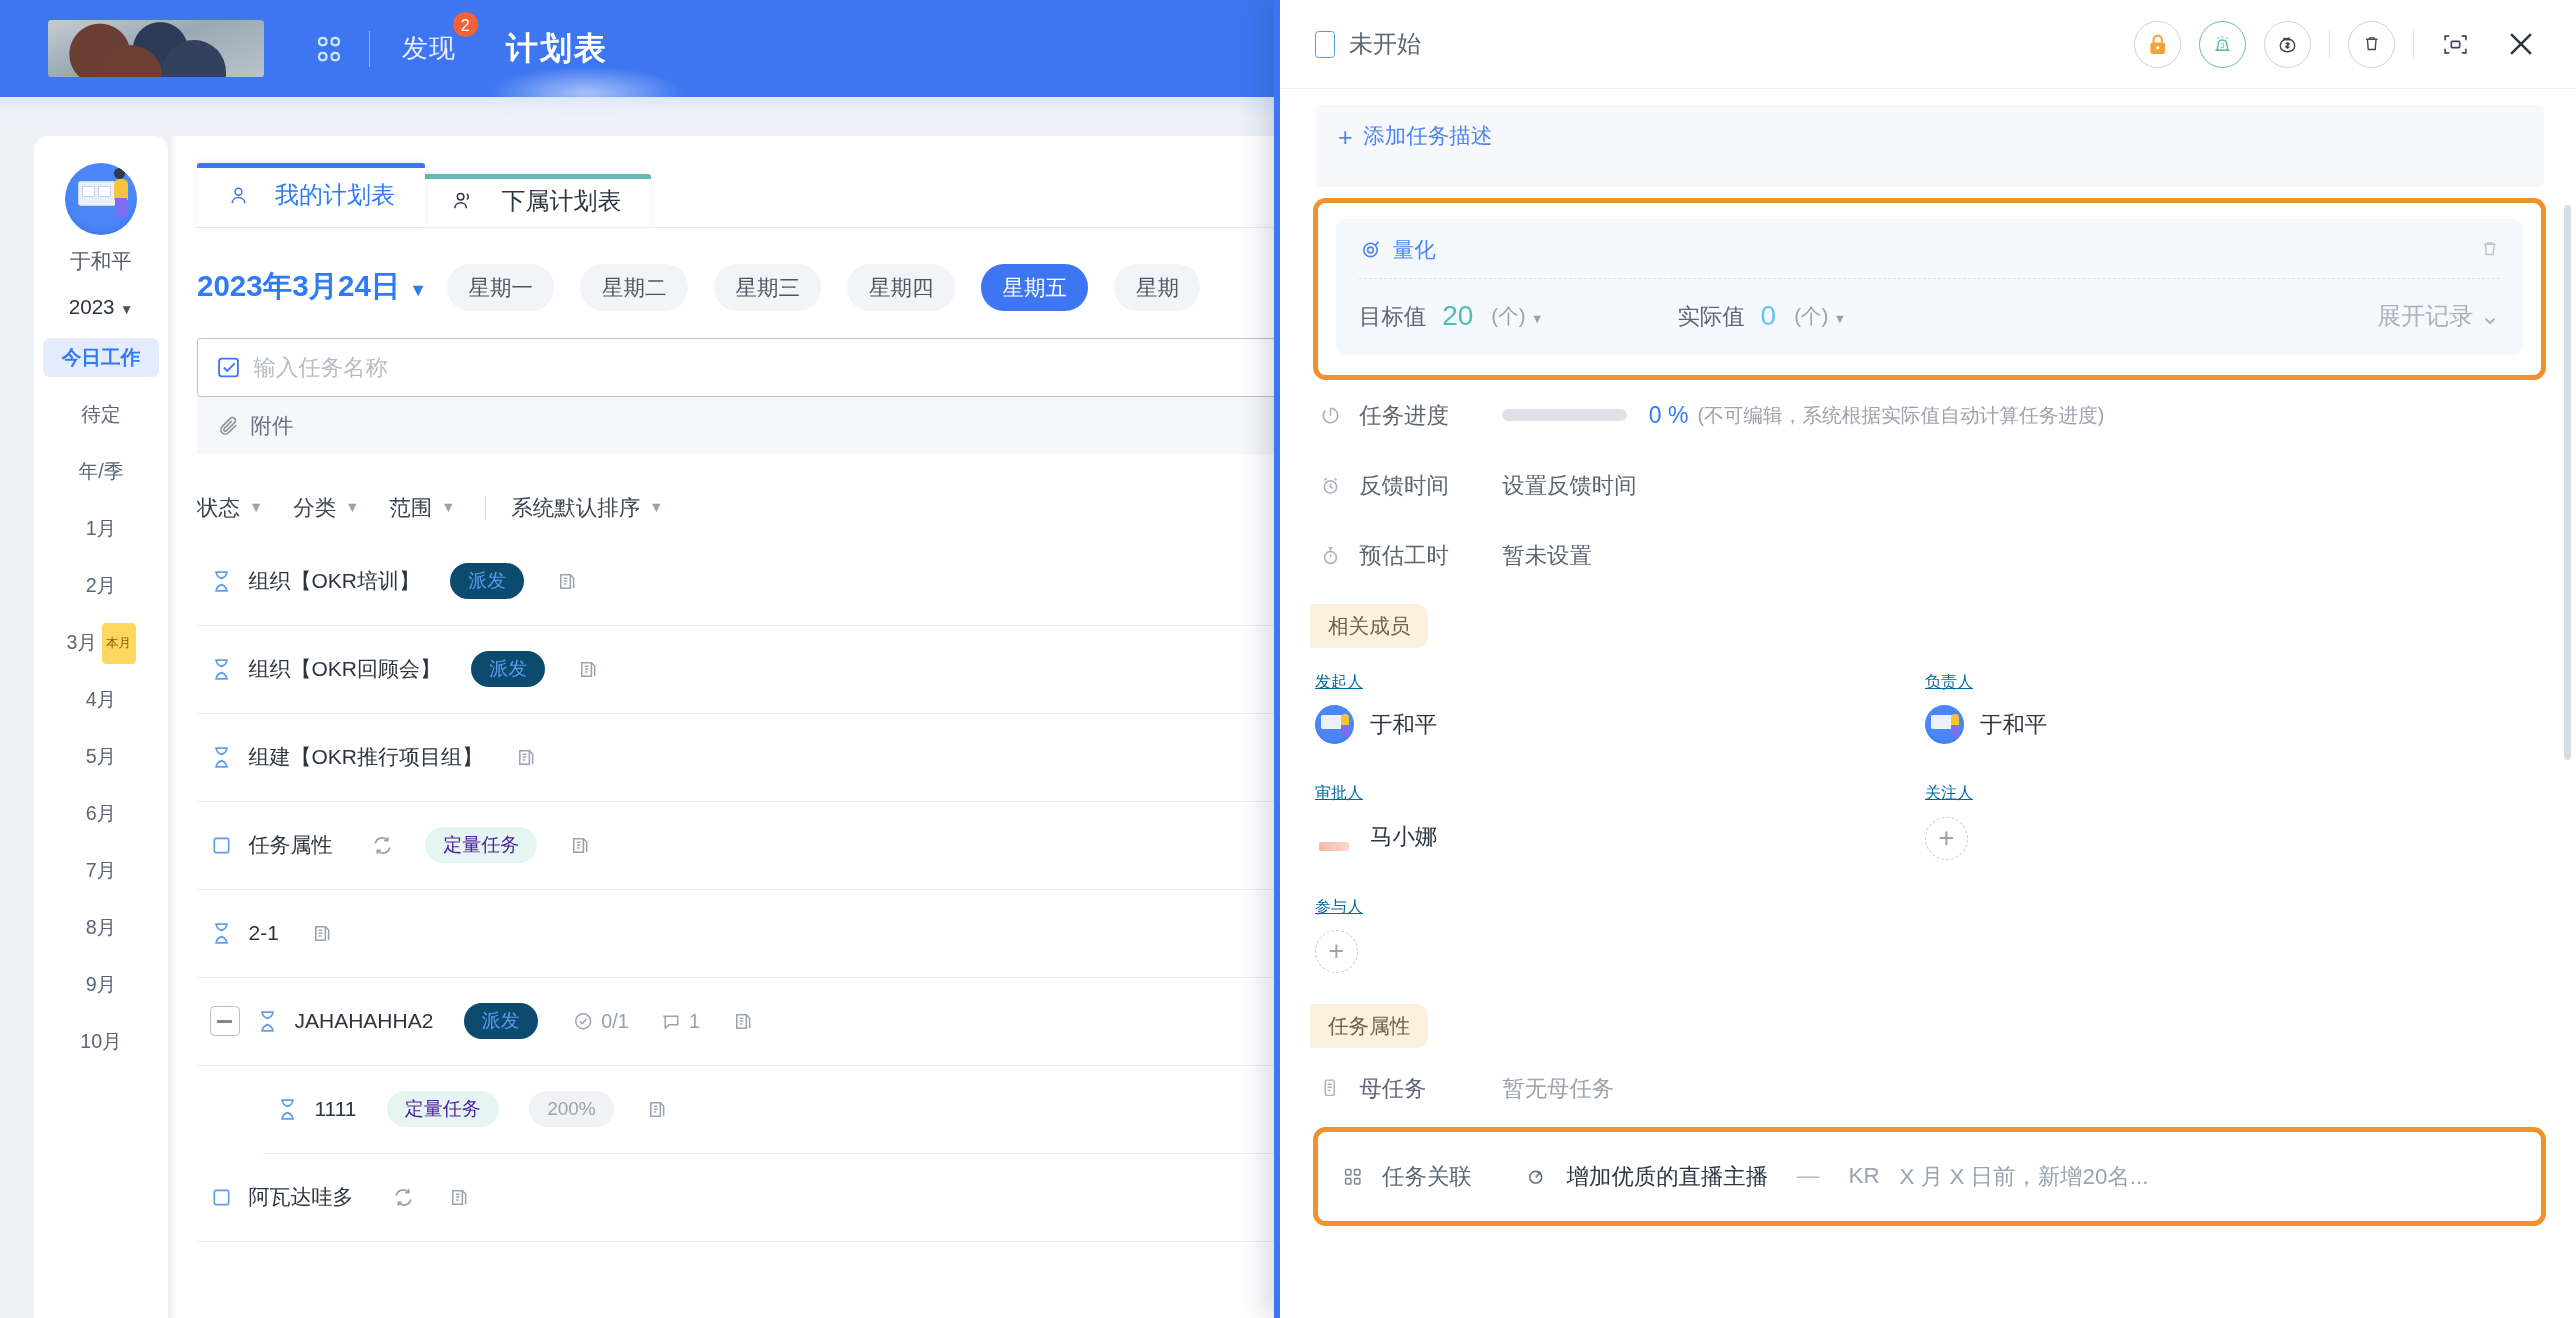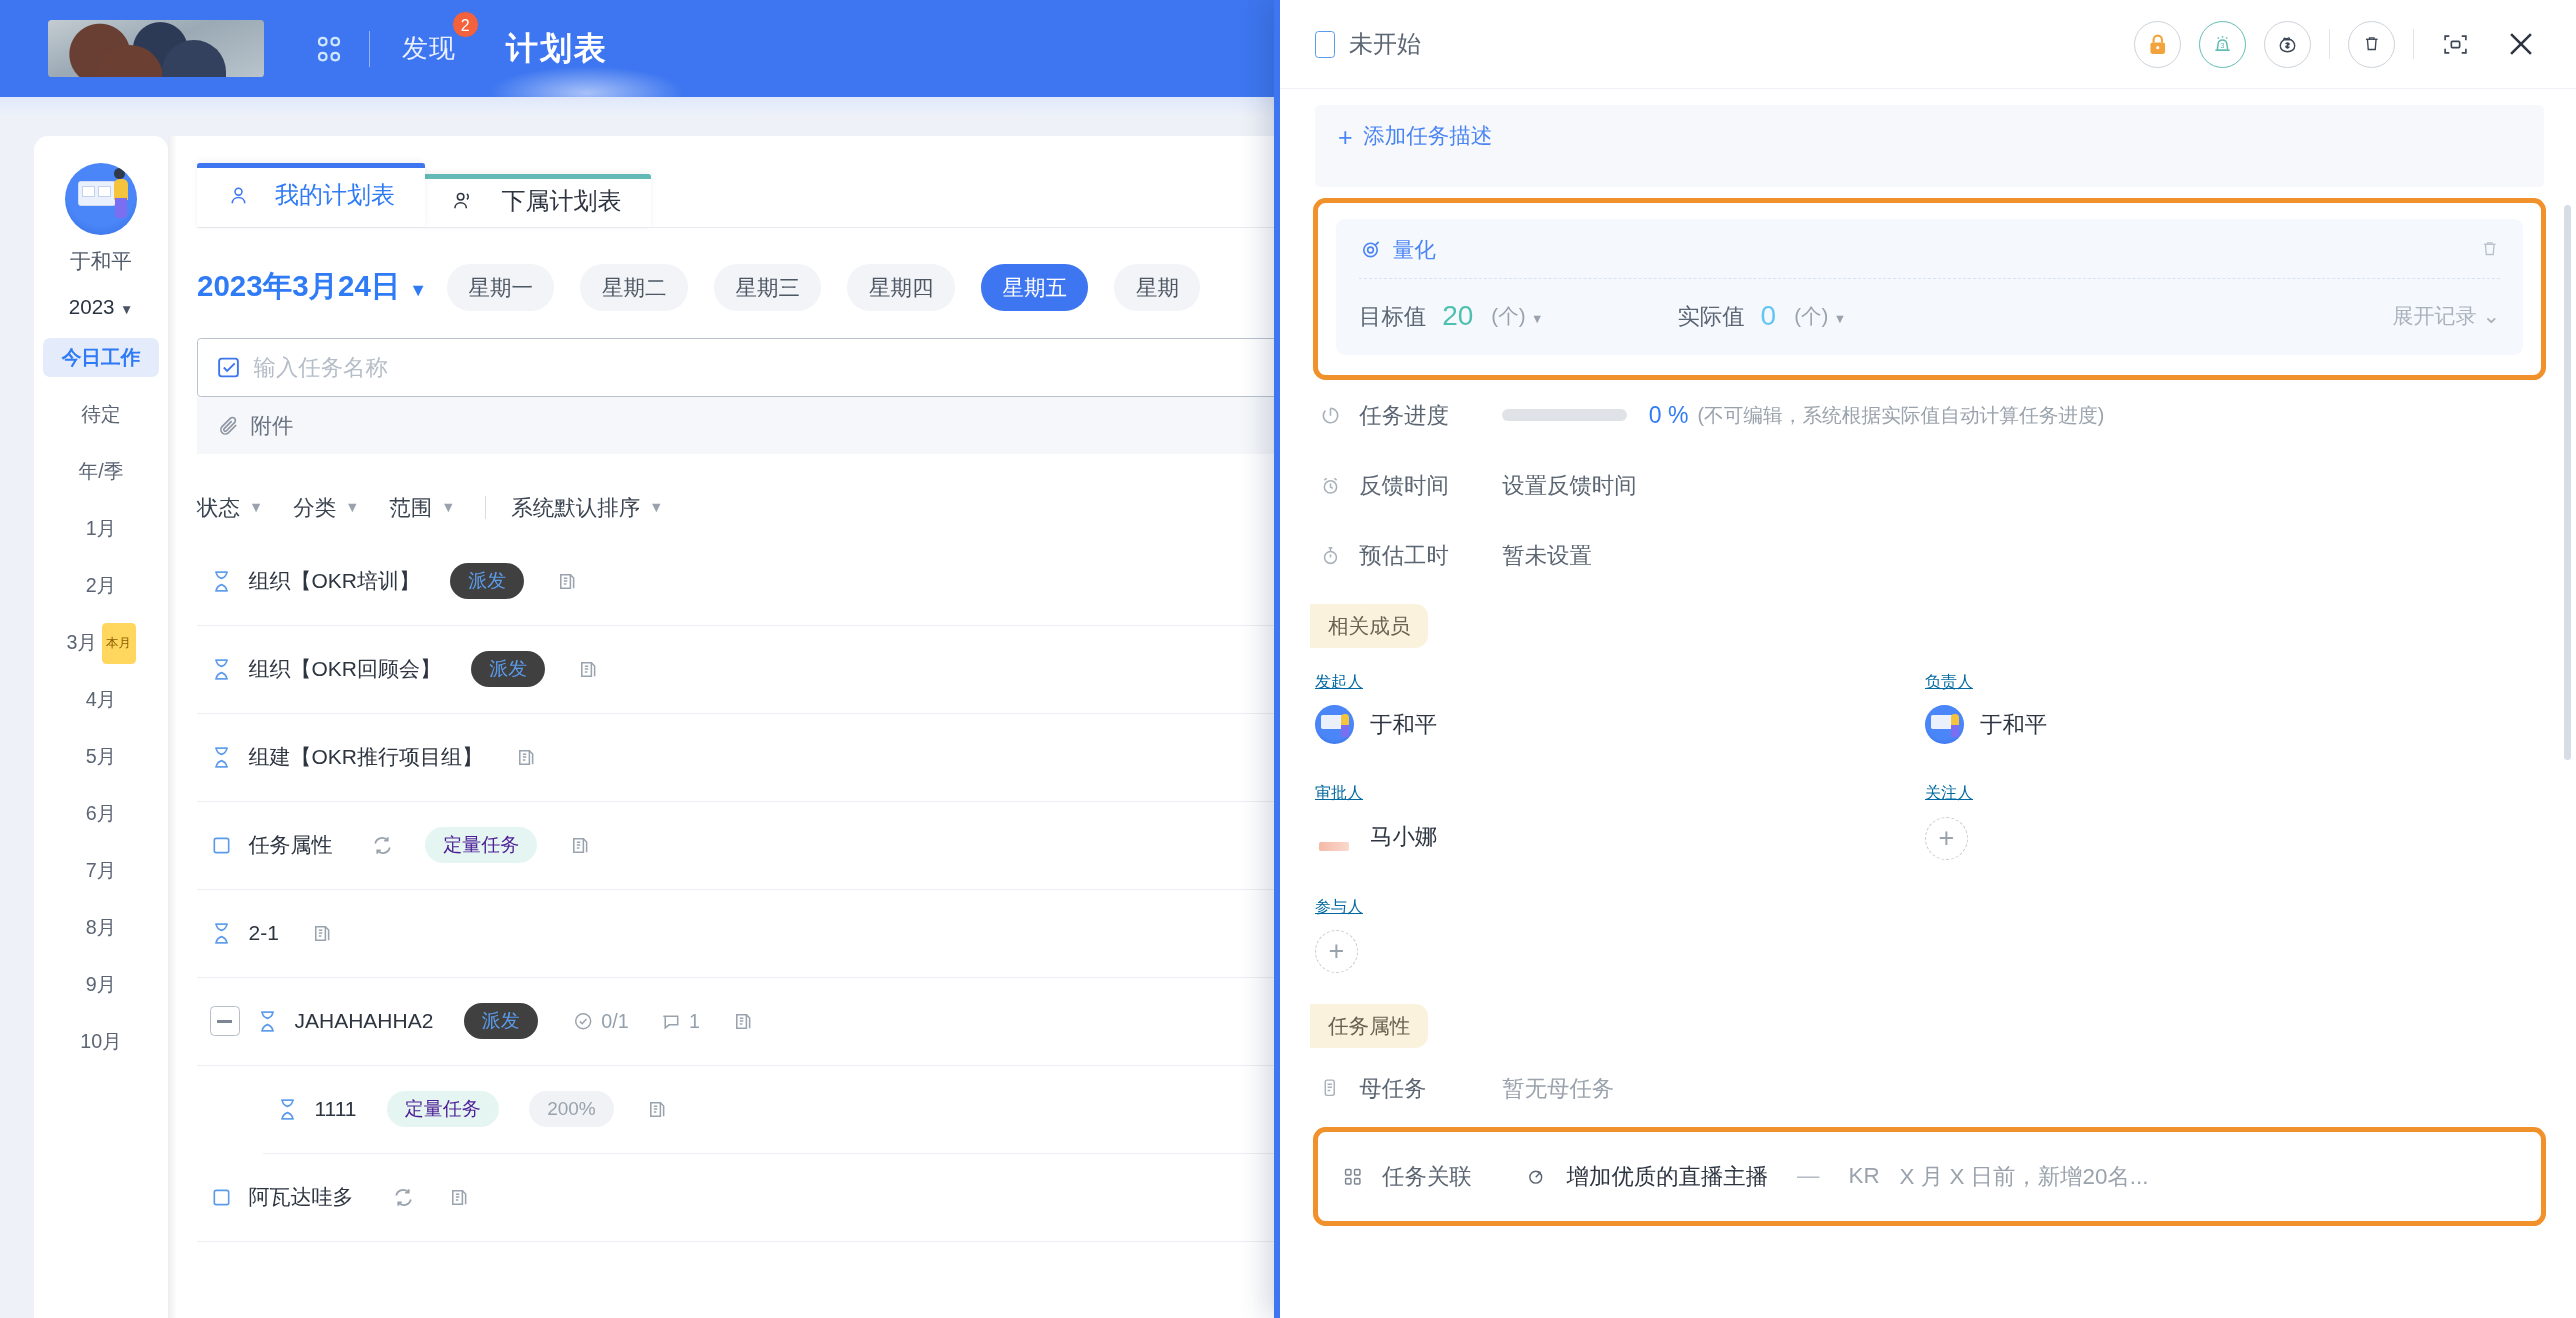--- a/index.html
+++ b/index.html
@@ -148,21 +148,21 @@
   .trow{
     height:88px; display:flex; align-items:center; gap:16px;
     border-bottom:0.9px solid #eceff3; margin:0 29px; padding-left:12.5px;
   }
   .trow.sub{ margin-left:95px; }
   .tname{ font-size:21px; color:#2d3540; white-space:nowrap;}
   .chip{
     height:36px; padding:0 18px; border-radius:18px; font-size:19px;
     display:flex; align-items:center; margin-left:14.3px; white-space:nowrap;
   }
-  .chip.blue{ background:#404040; color:#5b9bea;}
+  .chip.blue{ background:#0c4a6e; color:#5b9bea;}
   .chip.green{ background:#e5f6f2; color:#4c1d95;}
   .chip.grey{ background:#f0f2f5; color:#9aa3ad;}
   .meta{ display:flex; align-items:center; gap:7.2px; color:#93a0ad; font-size:19.7px;}
   .expander{
     width:30px; height:30px; border:1.8px solid #b6bec8; border-radius:4.5px;
     display:flex; align-items:center; justify-content:center; color:#7d8793; flex:none;
   }
   .expander::before{ content:""; width:14.3px; height:2.7px; background:#7d8793;}
 
   
@@ -212,21 +212,21 @@
   .quant-title{ color:#4b85f3; font-size:21.5px; margin-left:10.7px;}
   .quant-del{ margin-left:auto; color:#b9c1cb; }
   .dashed{ border-top:1.8px dashed #d9e2f0; margin:14.3px 0 0;}
   .quant-row{ display:flex; align-items:center; margin-top:21.5px; font-size:22.4px; color:#4b5563;}
   .q-label{ color:#5c6673; }
   .q-val{ color:#4ec0b0; font-size:28px; margin-left:16px; }
   .q-val.blue{ color:#63c6f2;}
   .q-unit{ color:#9aa3ad; font-size:20.6px; margin-left:18px;}
   .q-unit .caret{ font-size:12.5px; margin-left:5.4px;}
   .q-spacer{ width:134px; }
-  .q-expand{ margin-left:auto; color:#aab2bc; font-size:21px; cursor:pointer;}
+  .q-expand{ margin-left:auto; color:#aab2bc; font-size:24px; cursor:pointer;}
 
   .inforow{ display:flex; align-items:center; padding:0 41px; height:70px; font-size:22.4px;}
   .inforow .ic{ width:30px; color:#a8b0ba; display:flex; align-items:center; justify-content:center; flex:none;}
   .inforow .lab{ color:#5c6673; margin-left:14.3px; width:143px; flex:none;}
   .progbar{ width:125px; height:12.5px; border-radius:6.3px; background:#dfe3e8; margin-right:21.5px;}
   .pct{ color:#2f7bf6; font-size:23px; margin-right:9px;}
   .hint{ color:#9aa3ad; font-size:19.7px;}
   .plainval{ color:#5c6673; }
 
   .section-tag{

